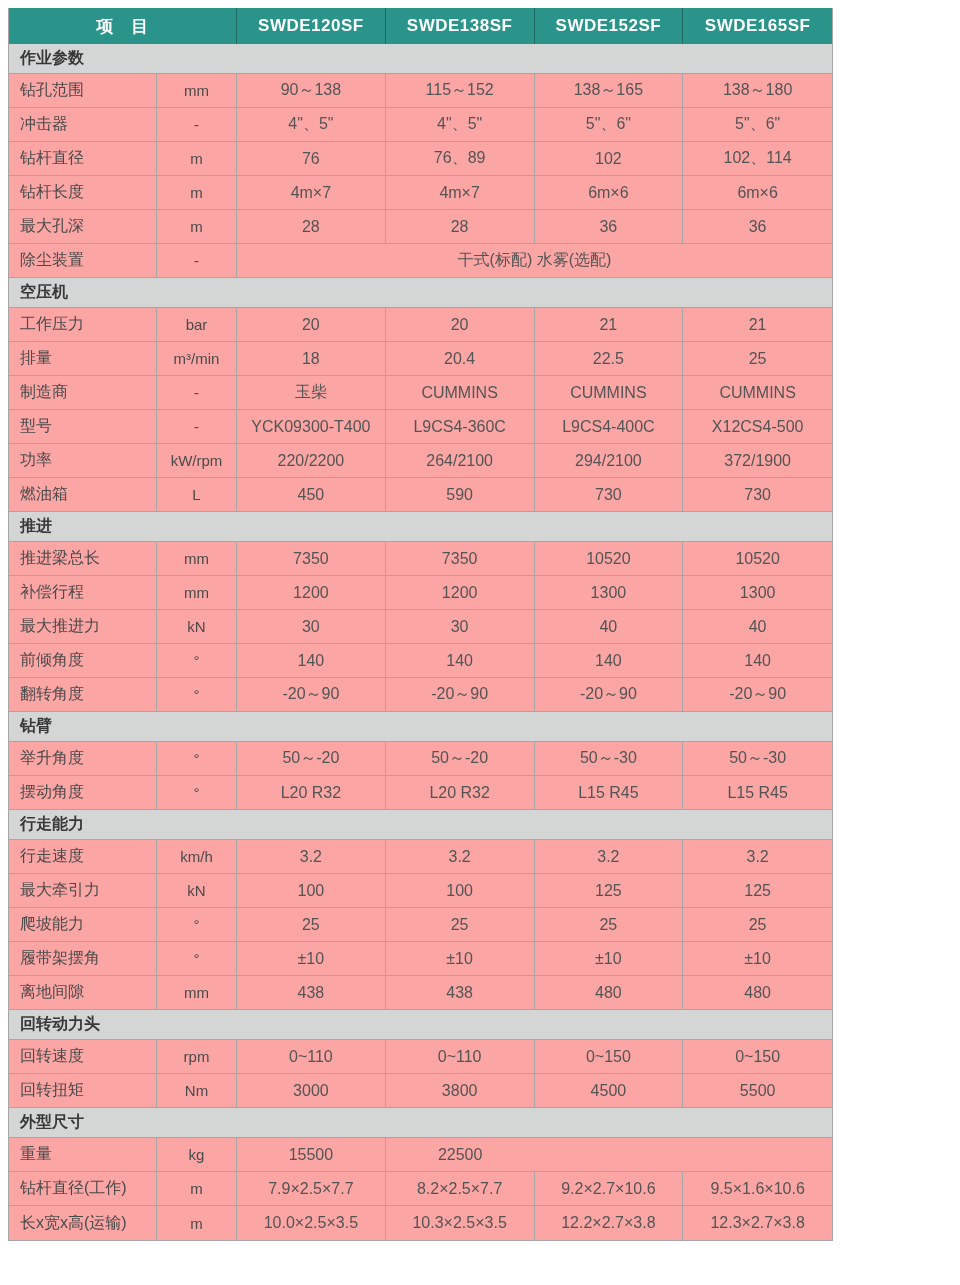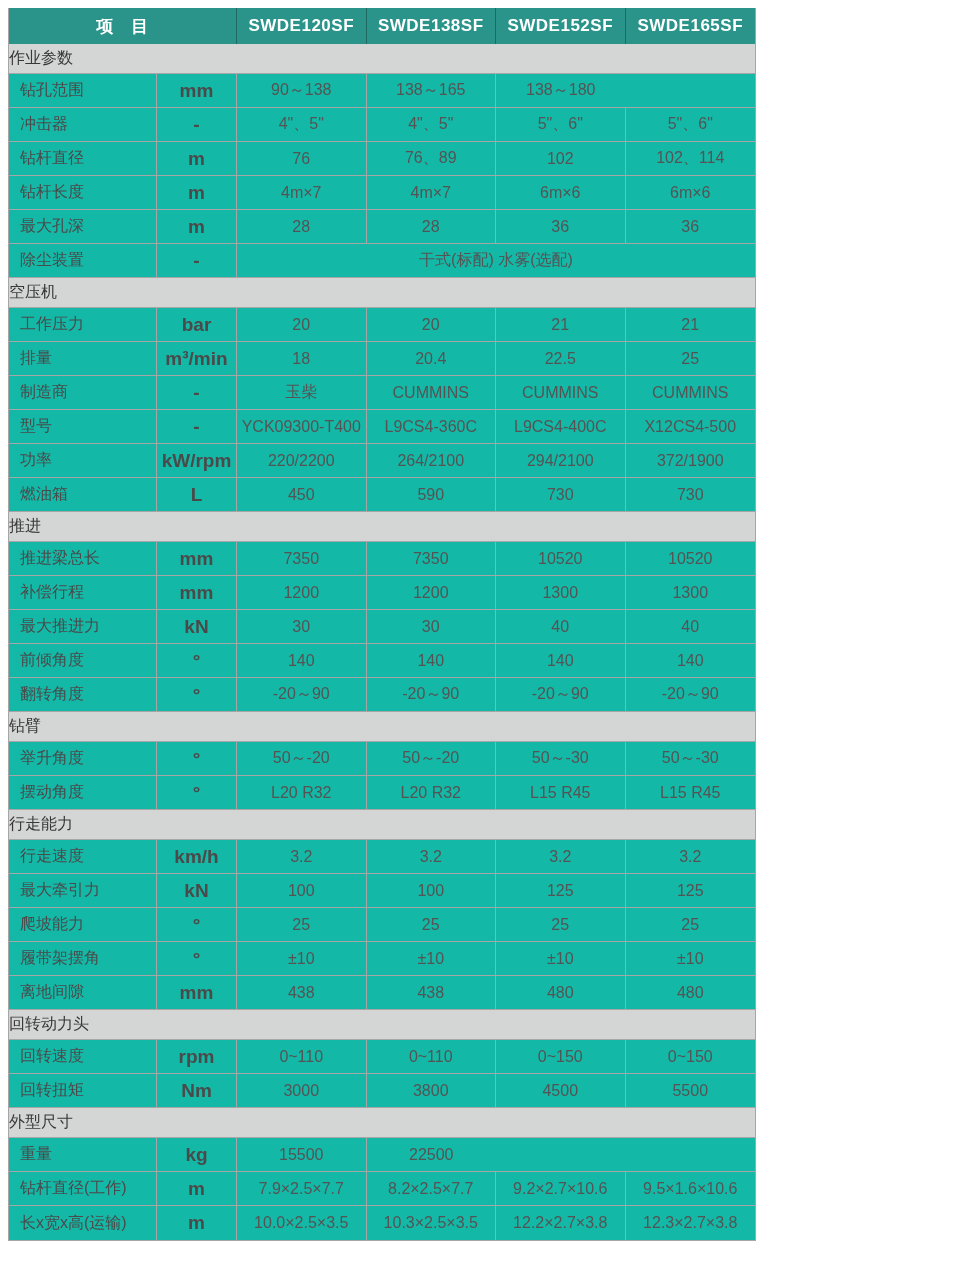--- a/index.html
+++ b/index.html
@@ -10,21 +10,21 @@
     --label-text:#4a4a4a;
     --value-text:#545454;
   }
   *{box-sizing:border-box;margin:0;padding:0;}
   html,body{width:960px;background:#ffffff;}
   body{
     font-family:"Liberation Sans","DejaVu Sans",sans-serif;
     padding:8px;
   }
   .spec-table{
-    width:748px;
+    width:825px;
     border:1px solid var(--border);
     border-top:none;
   }
   
   .thead{
     display:grid;
     grid-template-columns:228px repeat(4,1fr);
     background:var(--header-bg);
     height:36px;
   }
@@ -35,49 +35,49 @@
     font-size:17px;
     letter-spacing:.5px;
     border-right:1px solid rgba(0,0,0,0.28);
   }
   .thead .hcell:last-child{border-right:none;}
   
   .section-row{
     background:var(--section-bg);
     height:30px;
     display:flex;align-items:center;
-    font-weight:normal;
+    padding-left:11px;
+    font-weight:bold;
     font-size:16px;
     color:#383838;
     border-bottom:1px solid var(--border);
   }
   
   .data-row{
     display:grid;
     grid-template-columns:148px 80px repeat(4,1fr);
     min-height:34px;
     border-bottom:1px solid var(--border);
-    background:#14b8a6;
+    background:#fca5a5;
   }
   .data-row:last-child{border-bottom:none;}
   .cell{
     display:flex;align-items:center;
     border-right:1px solid var(--border);
     font-size:16px;
   }
   .cell:last-child{border-right:none;}
   .label-cell{
     padding-left:11px;
     color:var(--label-text);
   }
   .unit-cell{
     justify-content:center;
     color:var(--label-text);
-    font-size:19px;
-    font-weight:bold;
+    font-size:15px;
   }
   .value-cell{
     justify-content:center;
     color:var(--value-text);
   }
   .span-cell{
     grid-column:3 / 7;
     justify-content:center;
   }
 </style>
@@ -90,20 +90,21 @@
       <div class="hcell">SWDE120SF</div>
       <div class="hcell">SWDE138SF</div>
       <div class="hcell">SWDE152SF</div>
       <div class="hcell">SWDE165SF</div>
     </div>
     <div class="section-row">作业参数</div>
     <div class="data-row">
       <div class="cell label-cell">钻孔范围</div>
       <div class="cell unit-cell">mm</div>
       <div class="cell value-cell">90～138</div>
+      <div class="cell value-cell">115～152</div>
       <div class="cell value-cell">138～165</div>
       <div class="cell value-cell">138～180</div>
     </div>
     <div class="data-row">
       <div class="cell label-cell">冲击器</div>
       <div class="cell unit-cell">-</div>
       <div class="cell value-cell">4"、5"</div>
       <div class="cell value-cell">4"、5"</div>
       <div class="cell value-cell">5"、6"</div>
       <div class="cell value-cell">5"、6"</div>

